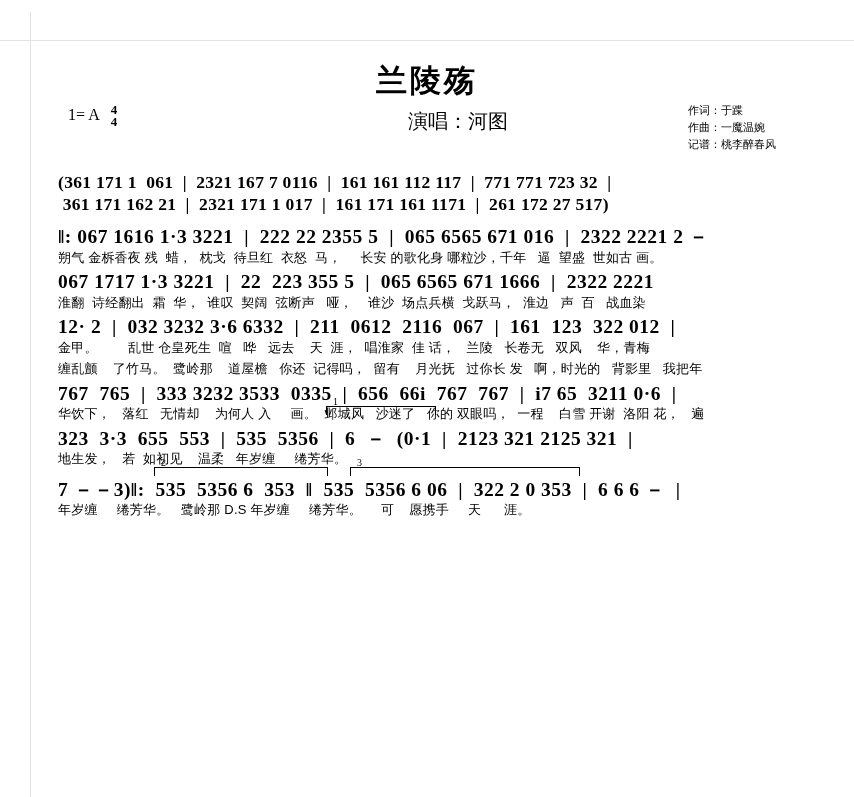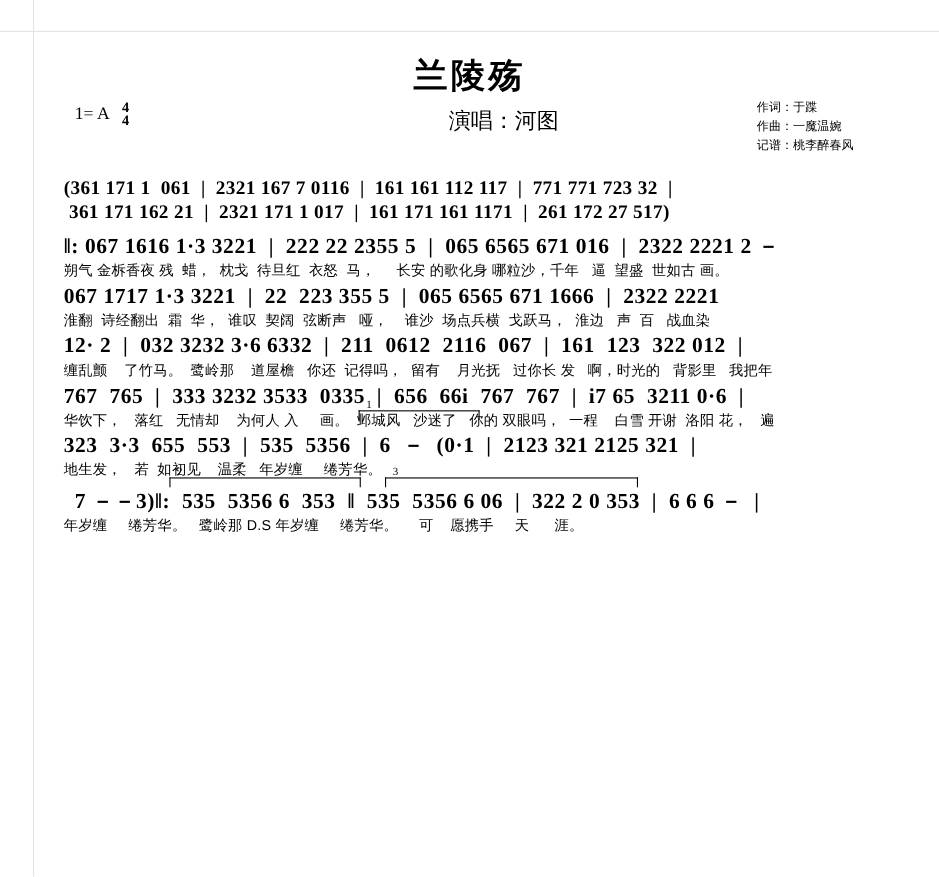--- a/index.html
+++ b/index.html
@@ -10,21 +10,21 @@
   body {
     width: 854px;
     height: 797px;
     font-family: "Liberation Serif", serif;
     color: #000000;
     position: relative;
     overflow: hidden;
   }
   .sheet {
     position: absolute;
-    left: 0; top: 0;
+    left: 0; top: 12px;
     width: 854px;
     height: 560px;
     background: #ffffff;
   }
   
   .page-rule-v {
     position: absolute;
     left: 30px; top: 0;
     width: 1px; height: 797px;
     background: #e3e3e3;
@@ -171,20 +171,21 @@
       <div class="lyrics">朔气 金柝香夜 残  蜡，  枕戈  待旦红  衣怒  马，     长安 的歌化身 哪粒沙，千年   逼  望盛  世如古 画。</div>
     </div>
 
     <div class="sysrow">
       <div class="notes">067 1717 1·3 3221  |  22  223 355 5  |  065 6565 671 1666  |  2322 2221</div>
       <div class="lyrics">淮翻  诗经翻出  霜  华，  谁叹  契阔  弦断声   哑，    谁沙  场点兵横  戈跃马，  淮边   声  百   战血染</div>
     </div>
 
     <div class="sysrow">
       <div class="notes">12· 2  |  032 3232 3·6 6332  |  211  0612  2116  067  |  161  123  322 012  |</div>
+      <div class="lyrics">金甲。        乱世 仓皇死生  喧   哗   远去    天  涯，  唱淮家  佳 话，   兰陵   长卷无   双风    华，青梅</div>
     </div>
 
     <div class="sysrow">
       <div class="lyrics">缠乱颤    了竹马。  鹭岭那    道屋檐   你还  记得吗，  留有    月光抚   过你长 发   啊，时光的   背影里   我把年</div>
     </div>
 
     <div class="sysrow">
       <div class="notes">767  765  |  333 3232 3533  0335  |  656  66i  767  767  |  i7 65  3211 0·6  |</div>
       <div class="lyrics">华饮下，   落红   无情却    为何人 入     画。  邺城风   沙迷了   你的 双眼吗，  一程    白雪 开谢  洛阳 花，   遍</div>
     </div>
@@ -198,18 +199,18 @@
     </div>
 
 
     <div class="sysrow" style="margin-top:12px;">
       <div class="bracket" style="left:96px; top:-12px; width:172px;">
         <span>2</span>
       </div>
       <div class="bracket" style="left:292px; top:-12px; width:228px;">
         <span>3</span>
       </div>
-      <div class="notes" style="margin-top:10px;margin-left:10px;">7 －－3)‖:  535  5356 6  353  ‖  535  5356 6 06  |  322 2 0 353  |  6 6 6 －  |</div>
+      <div class="notes" style="margin-top:10px;">7 －－3)‖:  535  5356 6  353  ‖  535  5356 6 06  |  322 2 0 353  |  6 6 6 －  |</div>
       <div class="lyrics">年岁缠     绻芳华。   鹭岭那 D.S 年岁缠     绻芳华。     可    愿携手     天      涯。</div>
     </div>
 
   </div>
 </div>
 
 </body></html>

